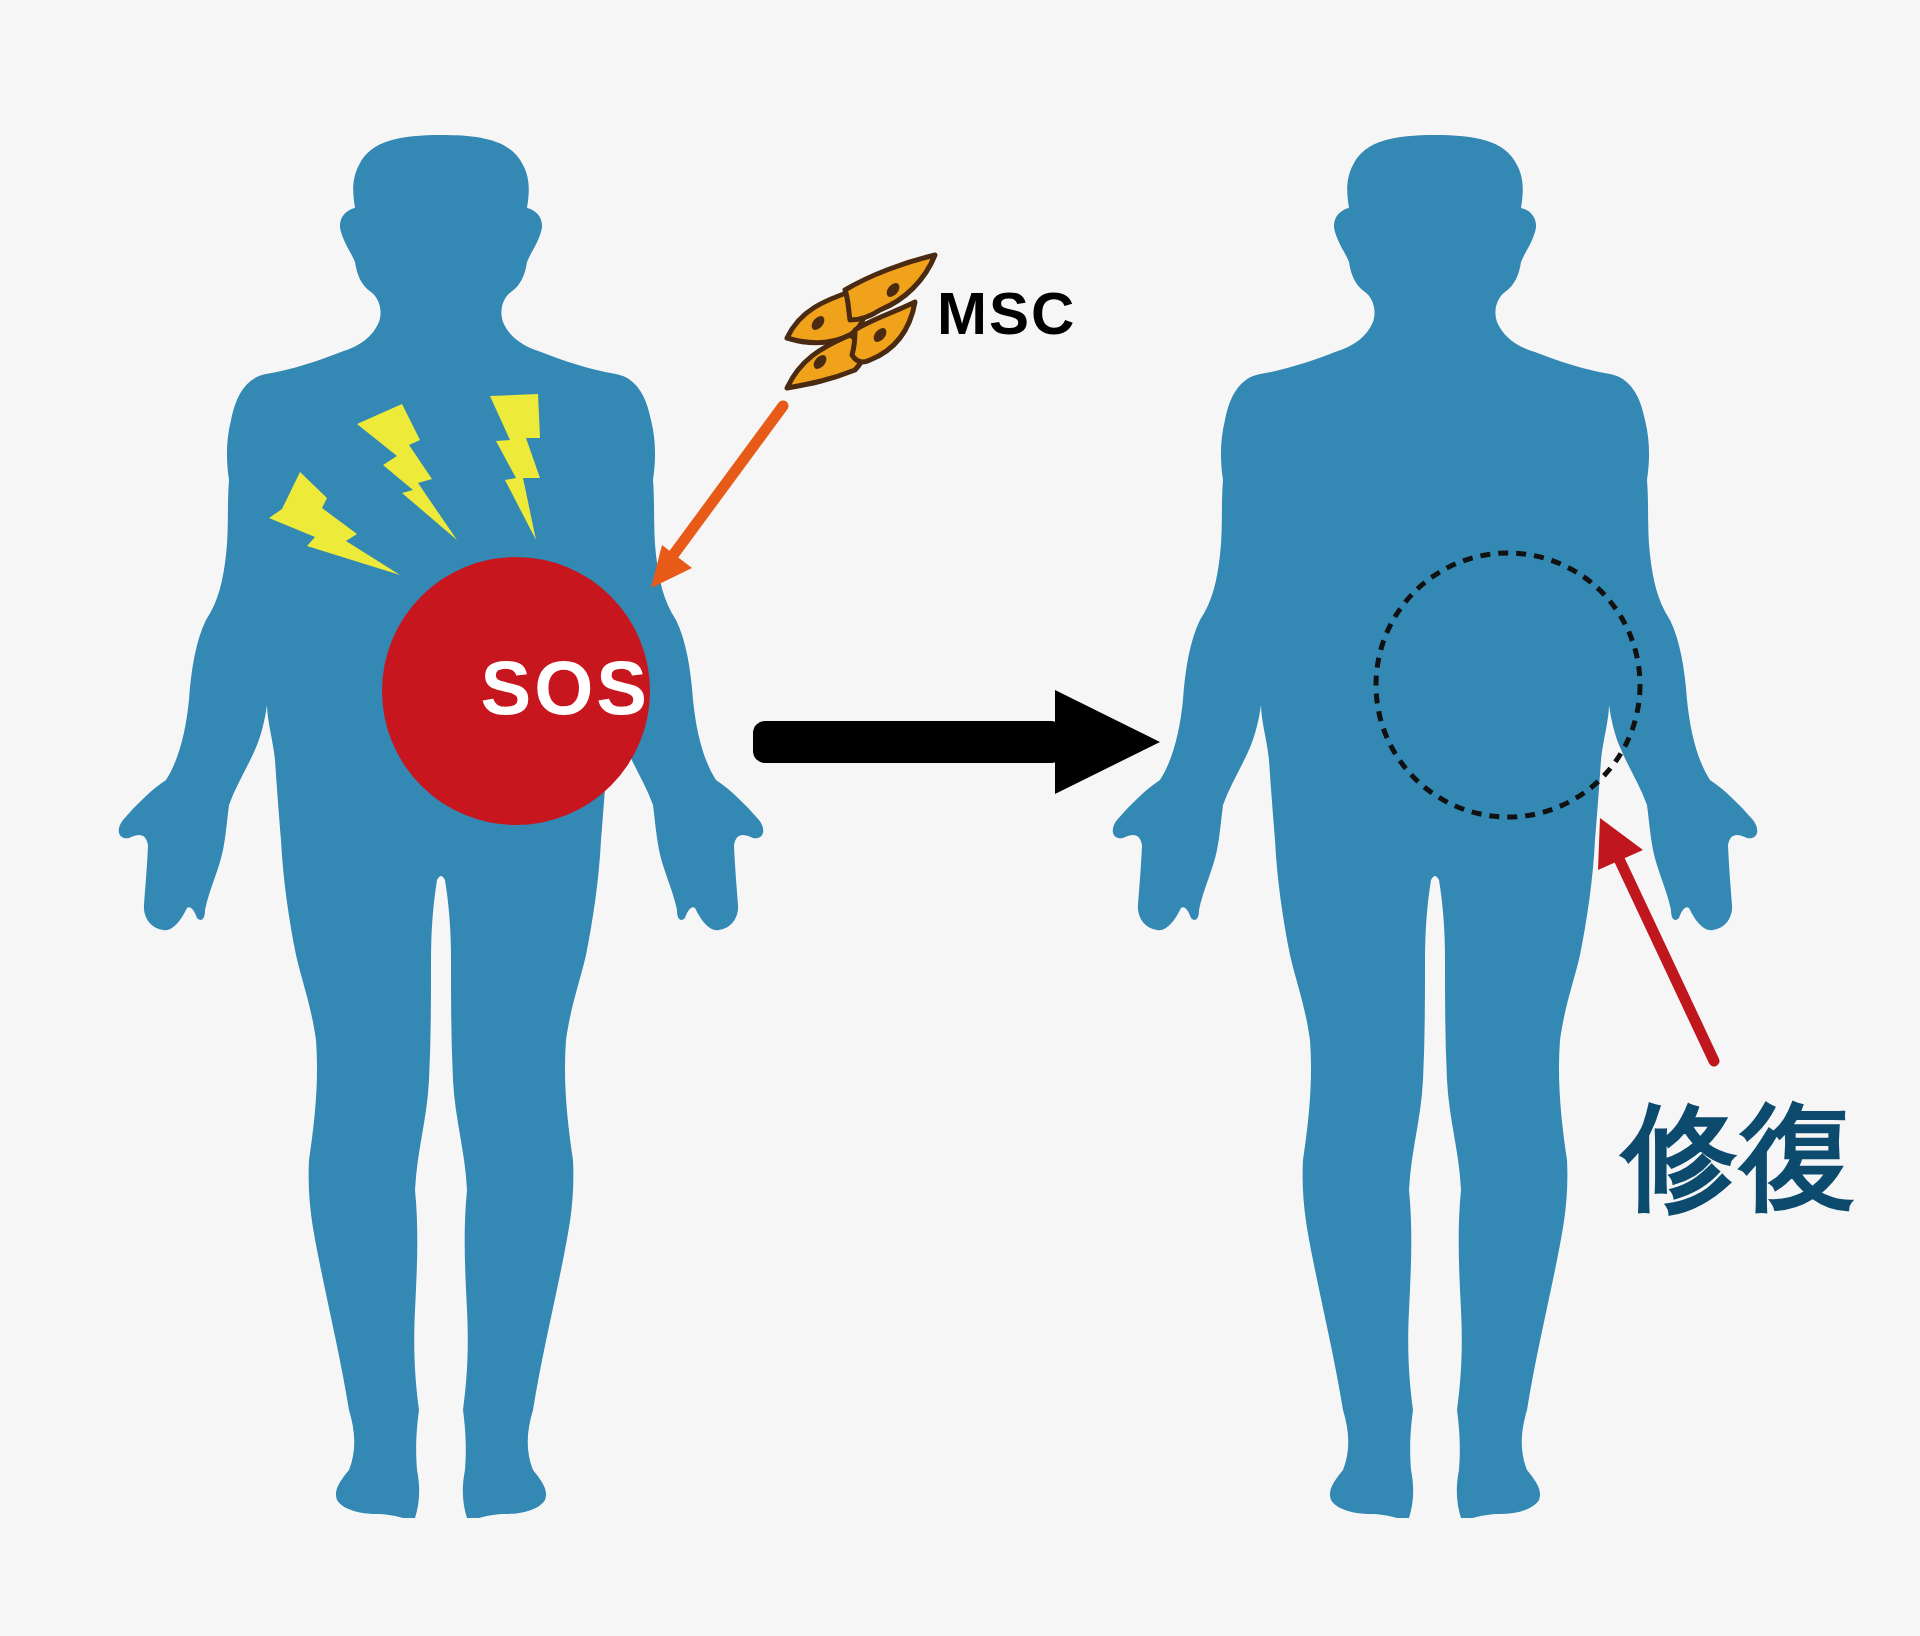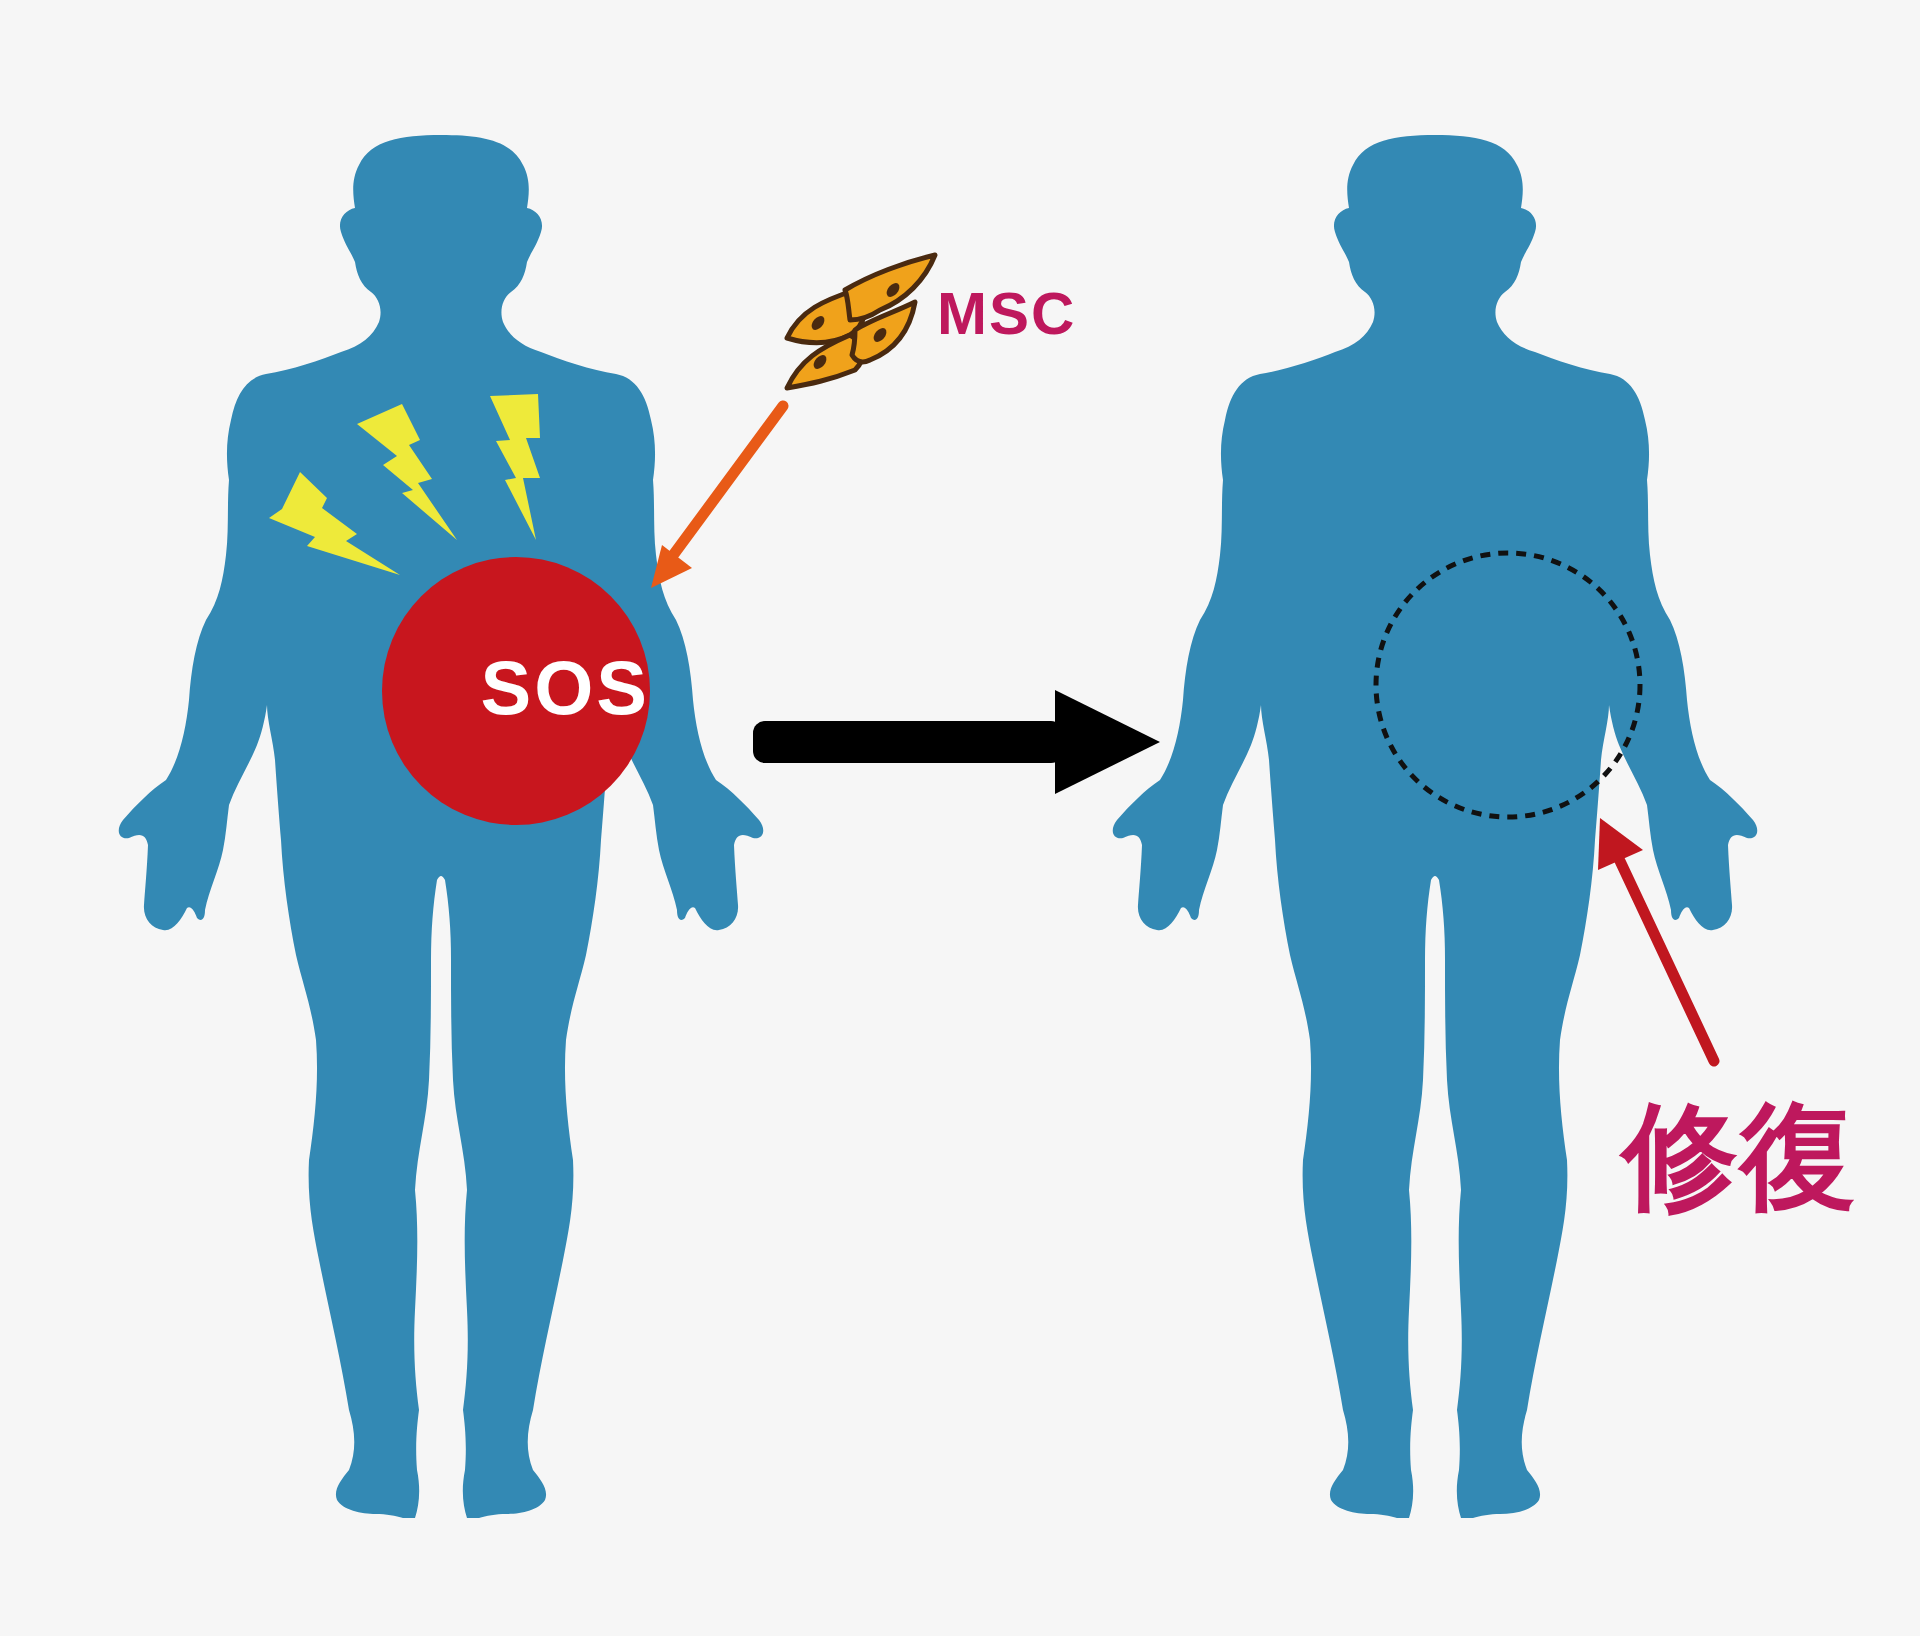--- a/index.html
+++ b/index.html
@@ -1,20 +1,20 @@
 <!DOCTYPE html>
 <html><head>
 <meta charset="utf-8">
 <style>
   html, body { margin:0; padding:0; }
   body { width:1920px; height:1636px; background:#f6f6f6; position:relative; overflow:hidden; font-family:"Liberation Sans", sans-serif; }
   #stage { position:absolute; left:0; top:0; width:1920px; height:1636px; }
-  .label-msc { position:absolute; left:937px; top:284px; font-family:"Liberation Sans", sans-serif; font-weight:700; font-size:60px; letter-spacing:2px; color:#be185d; line-height:1; }
+  .label-msc { position:absolute; left:937px; top:284px; font-family:"Liberation Sans", sans-serif; font-weight:700; font-size:60px; letter-spacing:2px; color:#000000; line-height:1; }
   .label-sos { position:absolute; left:382px; top:650px; width:268px; text-align:right; font-family:"Liberation Sans", sans-serif; font-weight:700; font-size:76px; letter-spacing:3px; color:#ffffff; line-height:1; }
-  .label-repair { position:absolute; left:1622px; top:1098px; font-family:"DejaVu Sans", sans-serif; font-weight:700; font-size:116px; color:#be185d; line-height:1; letter-spacing:2px; }
+  .label-repair { position:absolute; left:1622px; top:1098px; font-family:"DejaVu Sans", sans-serif; font-weight:700; font-size:116px; color:#0c4a6e; line-height:1; letter-spacing:2px; }
 </style>
 </head>
 <body>
 
 <svg id="stage" width="1920" height="1636" viewBox="0 0 1920 1636" xmlns="http://www.w3.org/2000/svg">
   <defs>
 
     <path id="half-body" d="
       M 0 135
       C 40 135, 70 140, 82 165

